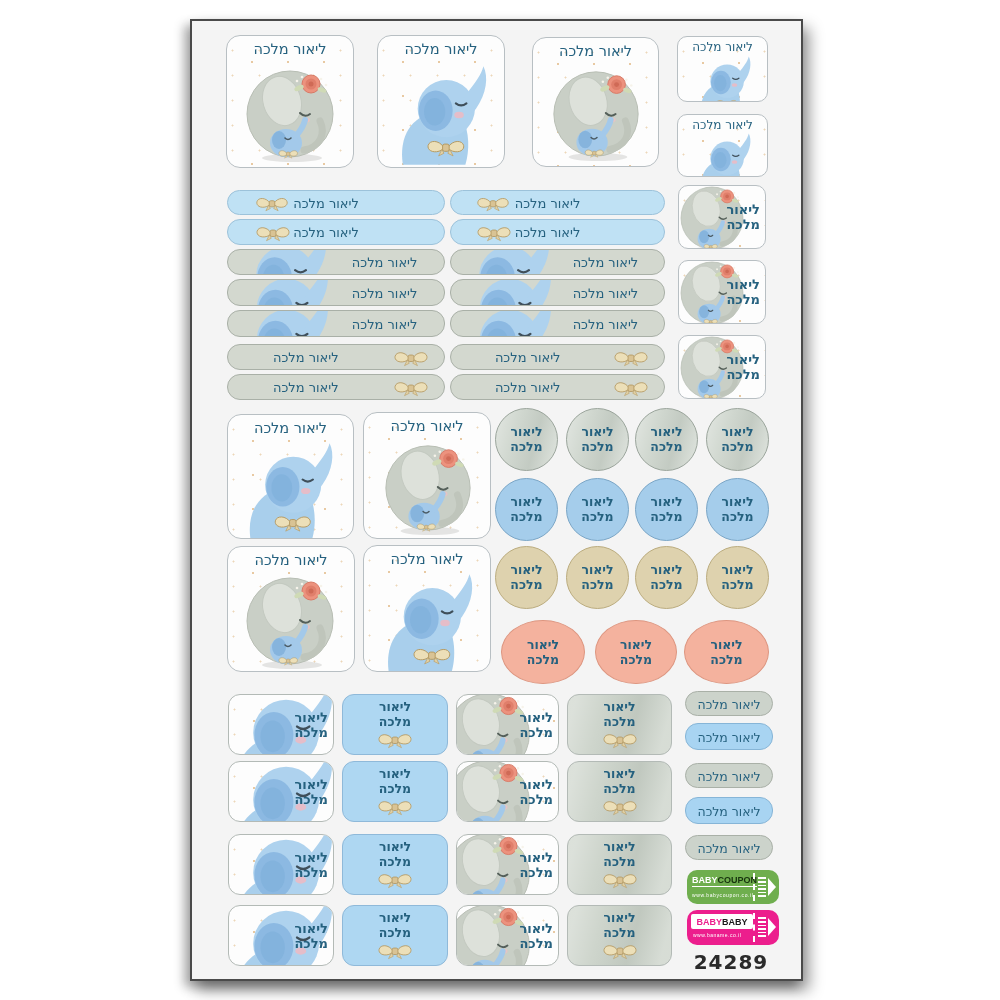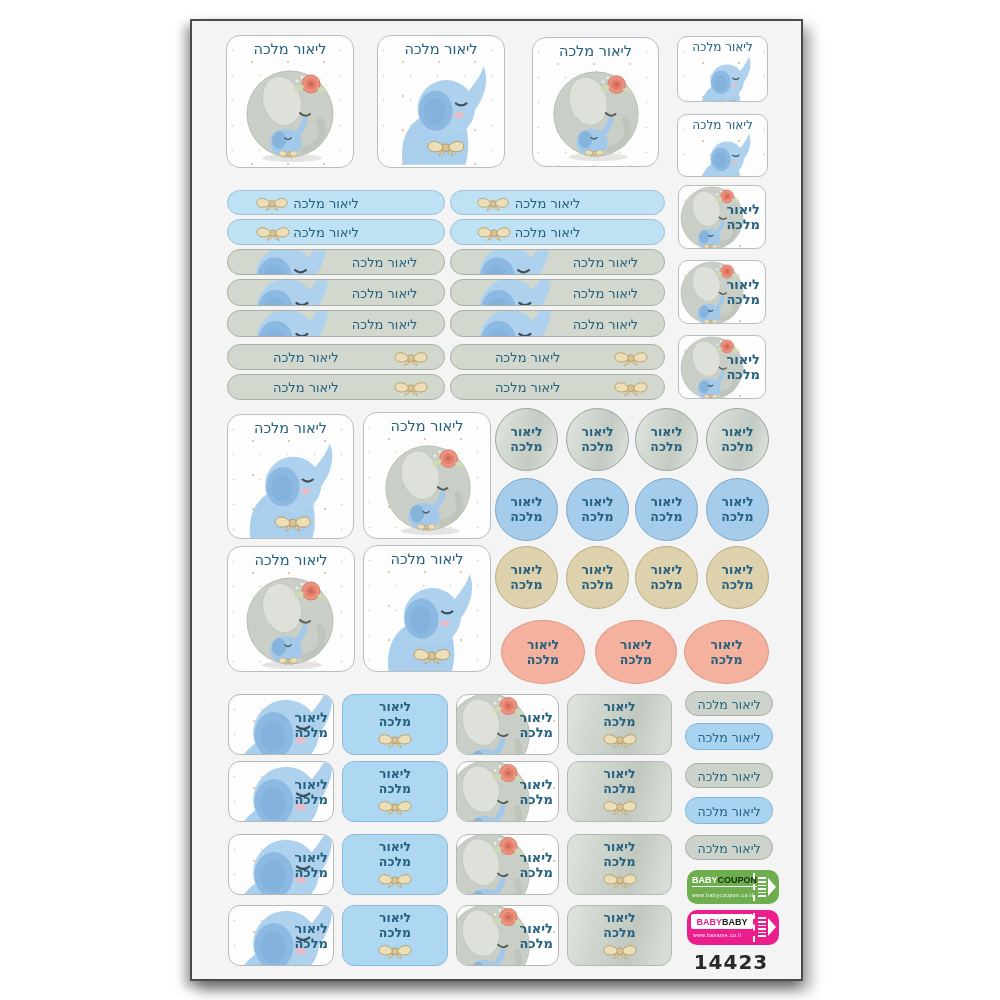--- a/index.html
+++ b/index.html
@@ -553,14 +553,14 @@
     <div class="bn-box">
         <span class="p">BABY</span>
         <span class="d">BABY</span>
       </div>
     <div class="bn-url">www.baname.co.il</div>
     <div class="lg-cut"></div>
     <div class="lg-bar"></div>
     <div class="lg-arrow"></div>
   </div>
 
-  <div class="code">14423</div>
+  <div class="code">24289</div>
 </div>
 
 </body></html>

